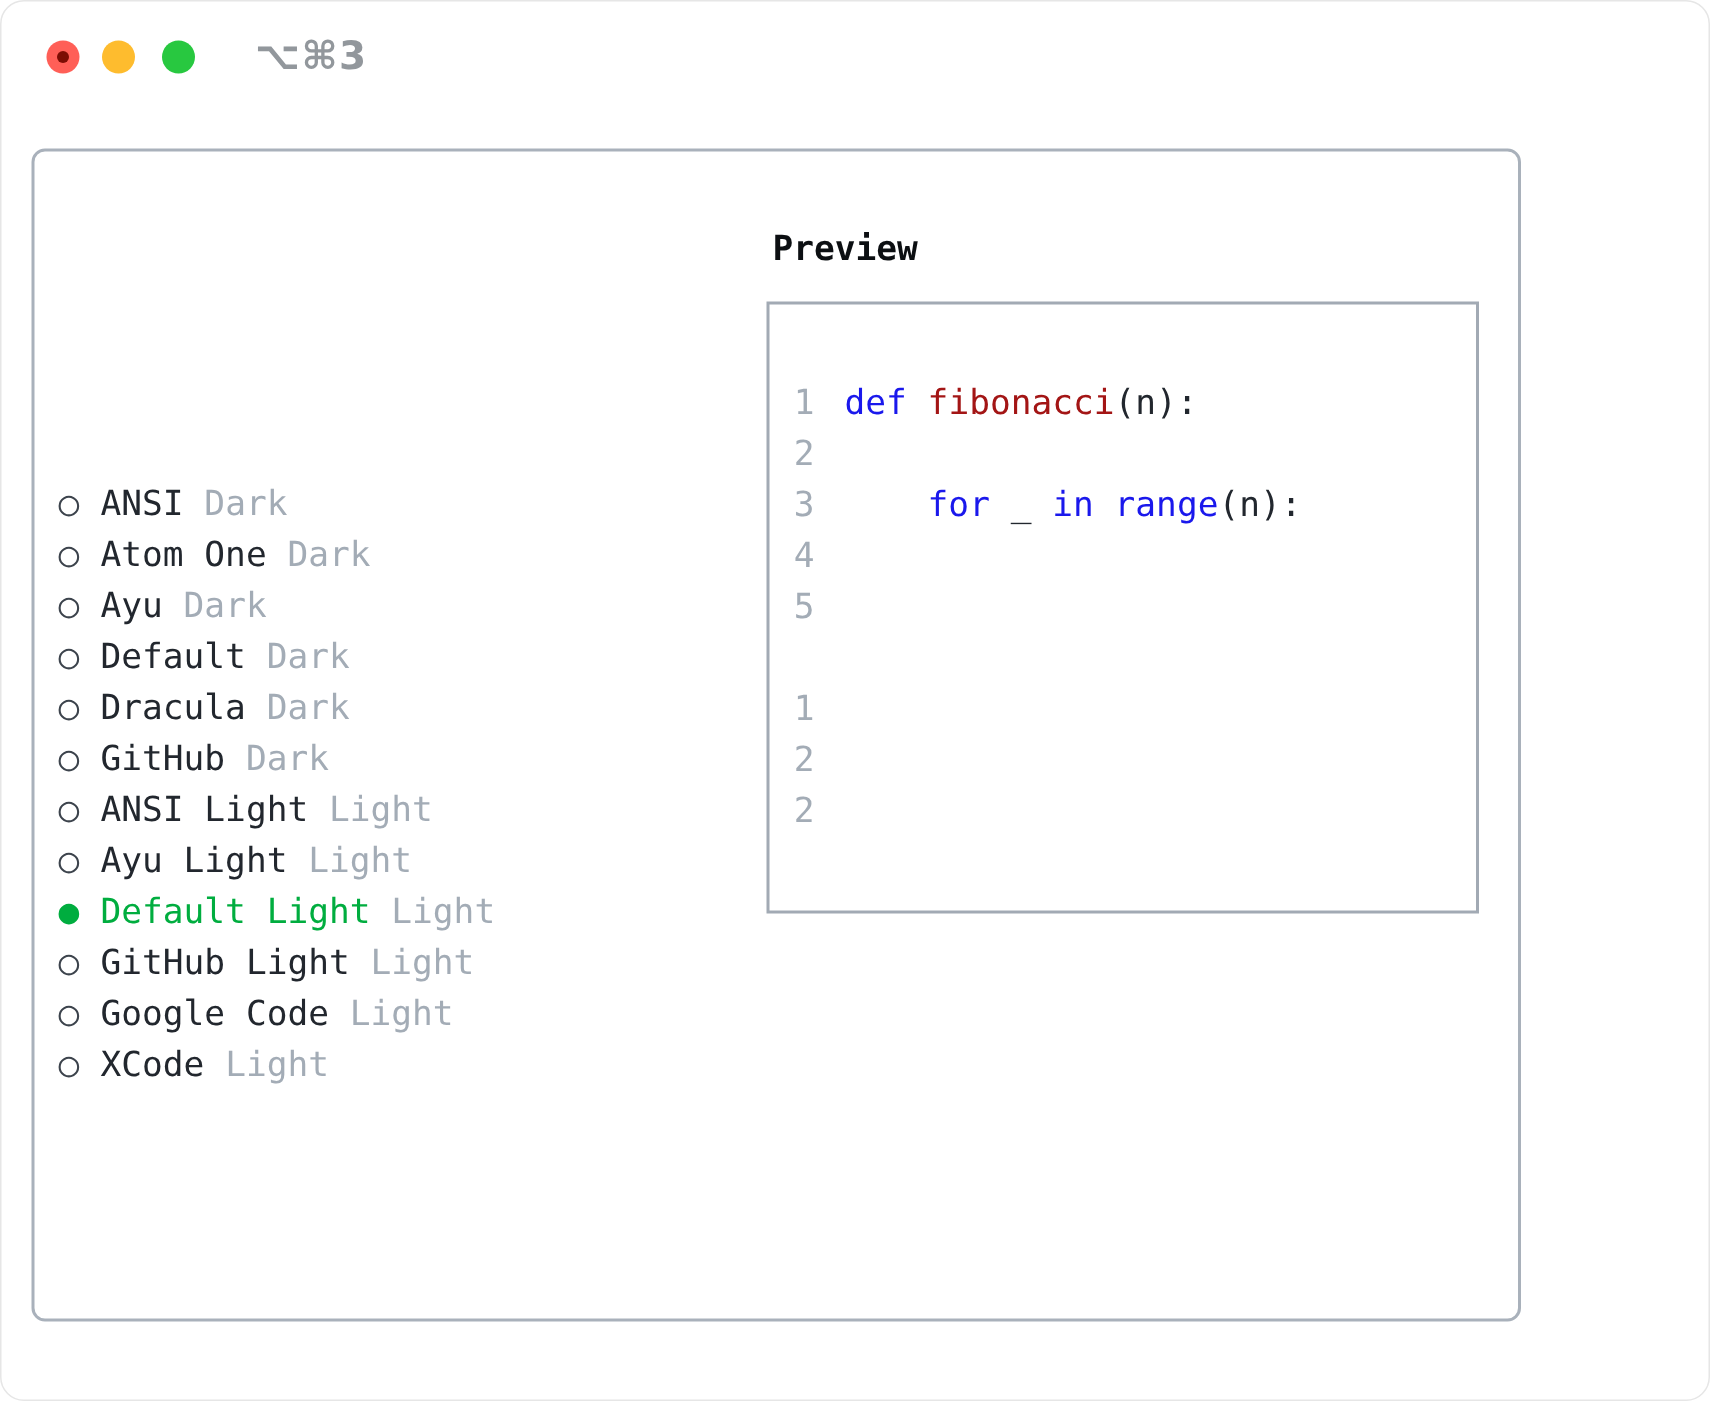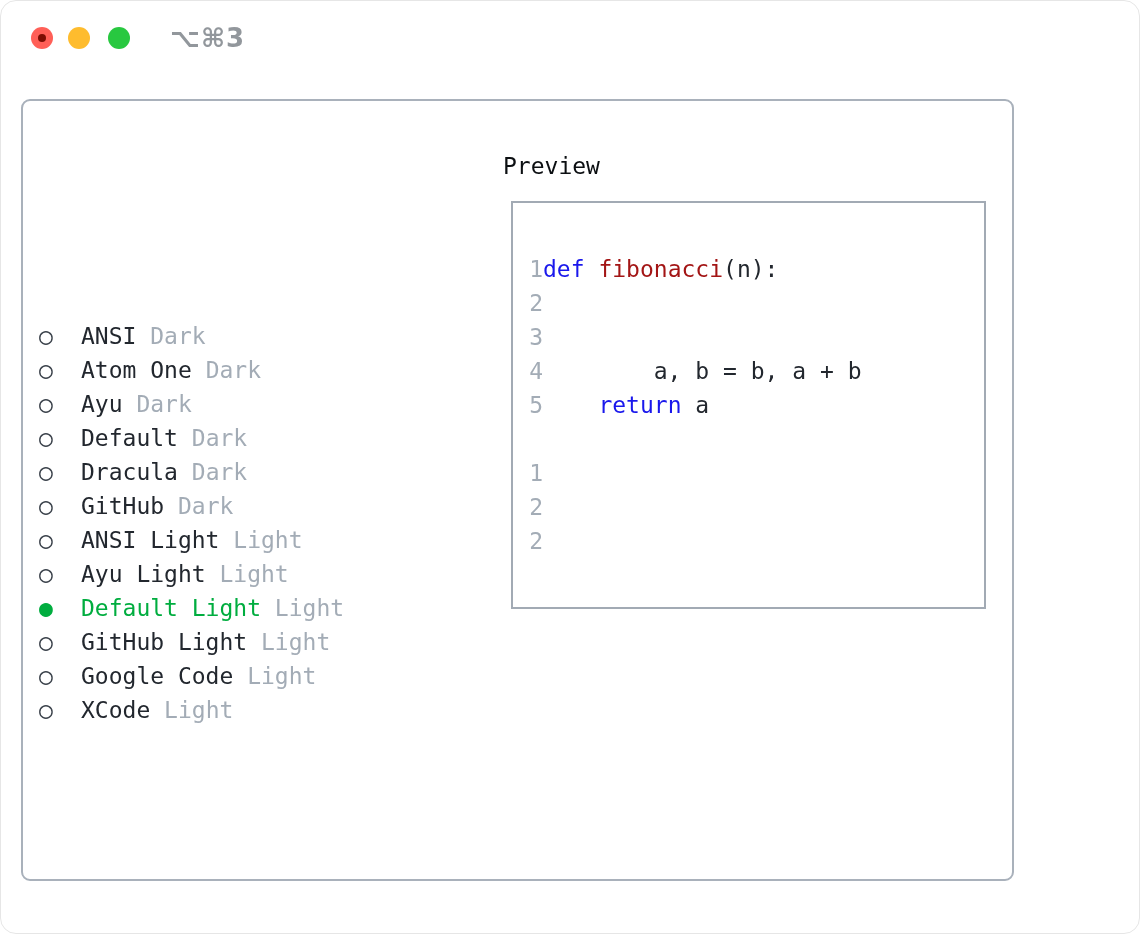--- a/index.html
+++ b/index.html
@@ -25,33 +25,33 @@
     position:absolute;left:20px;top:98px;width:993px;height:782px;box-sizing:border-box;
     border:2px solid var(--border-gray);border-radius:9px;
     font-size:23px;line-height:34px;color:var(--text-dark);
   }
   .left-col{position:absolute;left:16px;top:48px;white-space:pre;}
   .line{height:34px;}
   .pre,.bullet{display:inline-block;width:28px;}
   .hdr{font-weight:bold;color:var(--text-black);}
   .pre{color:var(--text-black);font-weight:bold;}
   .bullet{color:#3c434c;}
-  .name{color:var(--text-dark);margin-left:14px;}
+  .name{color:var(--text-dark);}
   .muted{color:var(--muted-gray);}
   .selected .bullet,.selected .name{color:var(--accent-green);}
   
-  .preview-title{position:absolute;left:480px;top:48px;height:34px;font-weight:normal;color:var(--text-black);}
+  .preview-title{position:absolute;left:492px;top:48px;height:34px;font-weight:bold;color:var(--text-black);}
   .preview-box{
     position:absolute;left:488px;top:100px;width:475px;height:408px;box-sizing:border-box;
     border:2px solid #a2aab4;background:#ffffff;
   }
   #code-block{padding-top:49px;}
   .codeline{display:flex;height:34px;}
   .lnum{flex:none;display:inline-block;margin-left:16px;width:14px;text-align:right;color:var(--muted-gray);}
-  .segs{margin-left:0;white-space:pre;text-align:right;}
+  .segs{margin-left:20px;white-space:pre;text-align:right;}
   .seg-pl{color:var(--text-dark);}
   .seg-kw{color:var(--keyword-blue);}
   .seg-fn{color:var(--function-red);}
   .seg-ctx{color:var(--context-gray);}
   .seg-del{color:var(--deleted-red);}
   .seg-add{color:var(--added-green);}
 </style>
 </head>
 <body>
 
@@ -89,28 +89,27 @@
 
       <div class="codeline">
             <span class="lnum">1</span>
             <span class="segs"><span class="seg-kw">def</span><span class="seg-pl"> </span><span class="seg-fn">fibonacci</span><span class="seg-pl">(n):</span></span>
           </div>
           <div class="codeline">
             <span class="lnum">2</span>
           </div>
           <div class="codeline">
             <span class="lnum">3</span>
+            <span class="segs"><span class="seg-pl">    </span><span class="seg-kw">for</span><span class="seg-pl"> _ </span><span class="seg-kw">in</span><span class="seg-pl"> </span><span class="seg-kw">range</span><span class="seg-pl">(n):</span></span>
           </div>
           <div class="codeline">
             <span class="lnum">4</span>
-            <span class="segs"><span class="seg-pl">        a, b = b, a + b</span></span>
           </div>
           <div class="codeline">
             <span class="lnum">5</span>
-            <span class="segs"><span class="seg-pl">    </span><span class="seg-kw">return</span><span class="seg-pl"> a</span></span>
           </div>
           <div class="codeline">
             <span class="lnum"></span>
             <span class="segs"></span>
           </div>
           <div class="codeline">
             <span class="lnum">1</span>
           </div>
           <div class="codeline">
             <span class="lnum">2</span>

